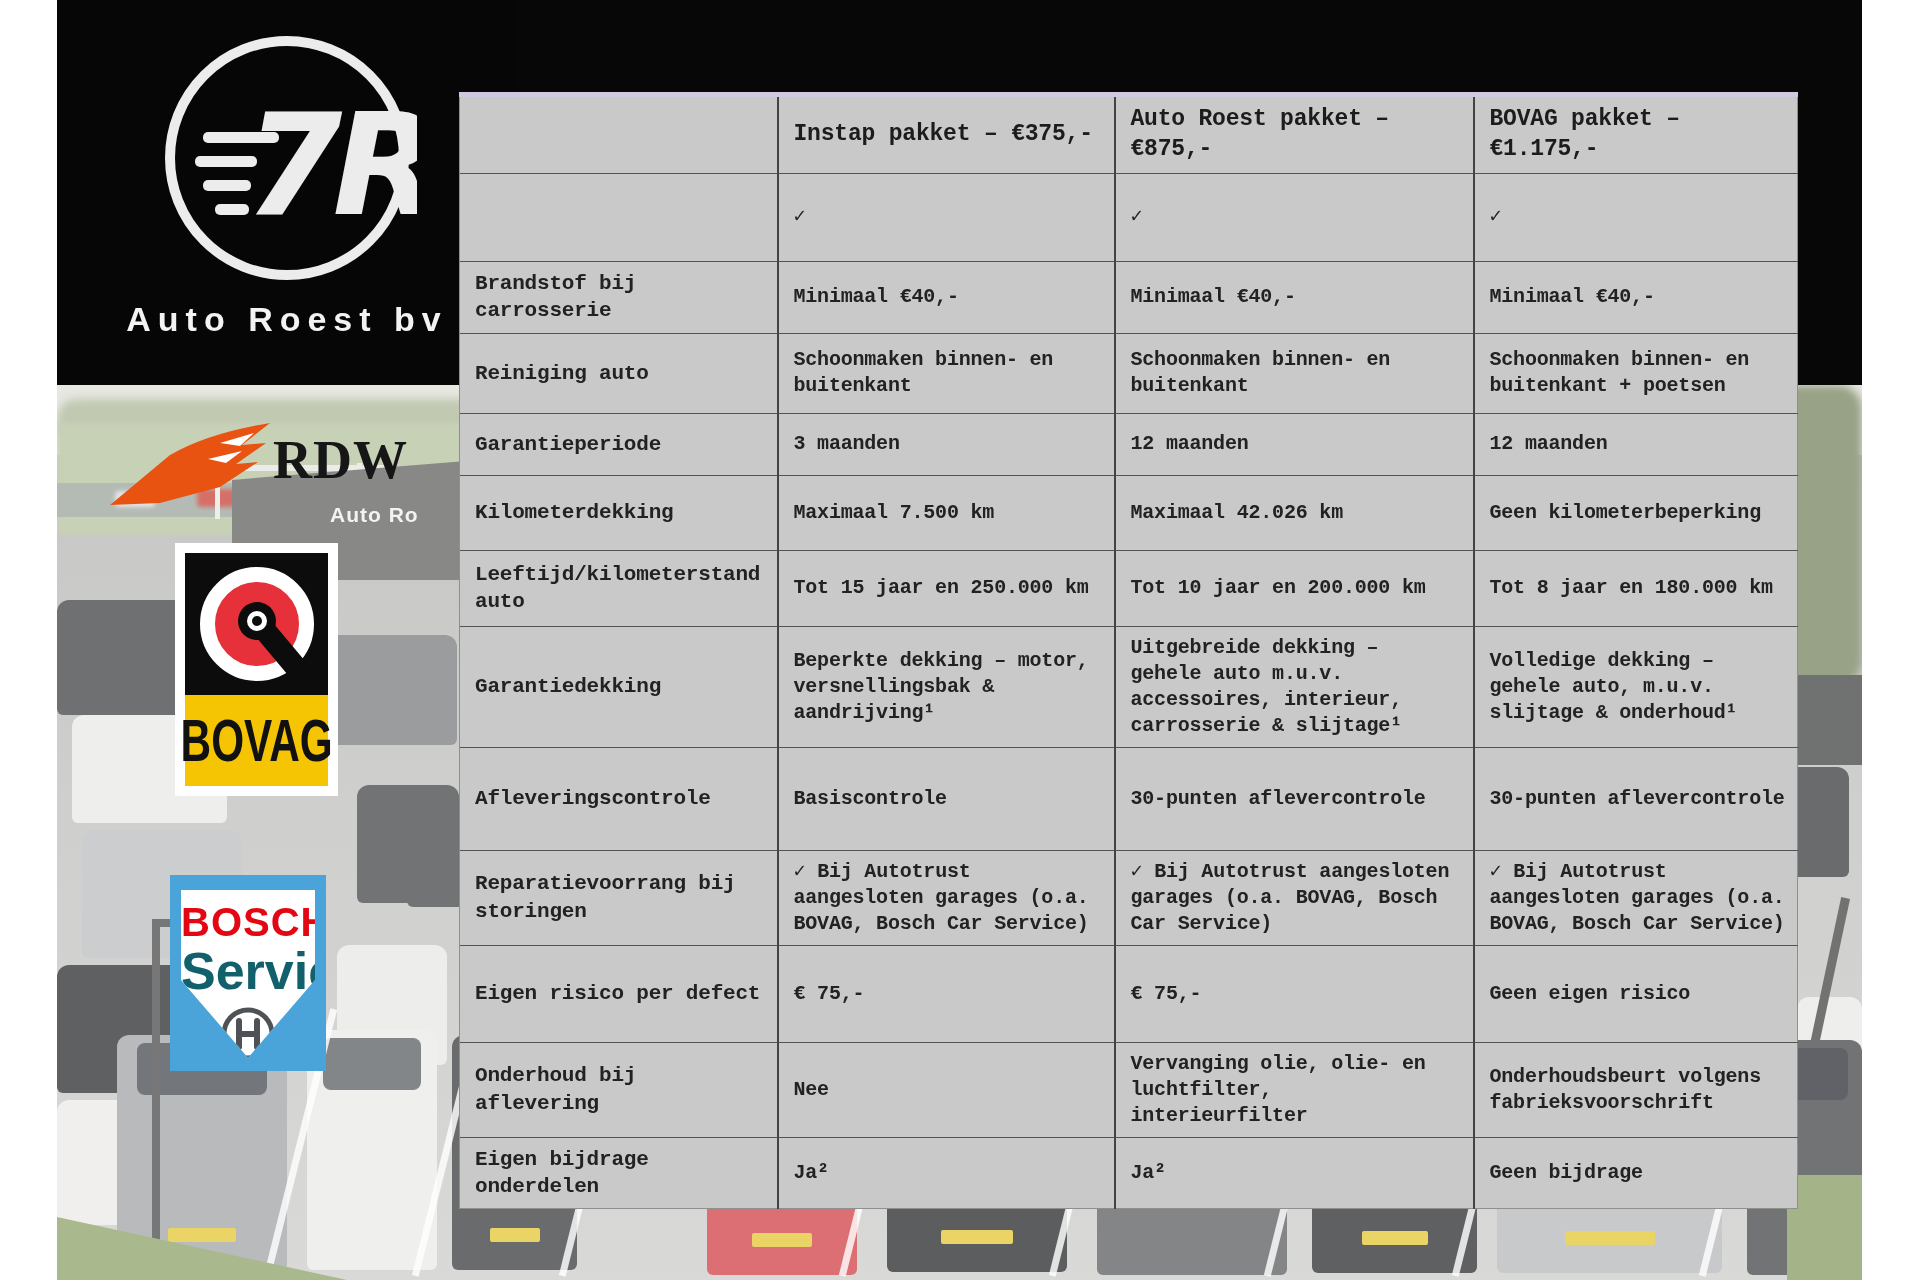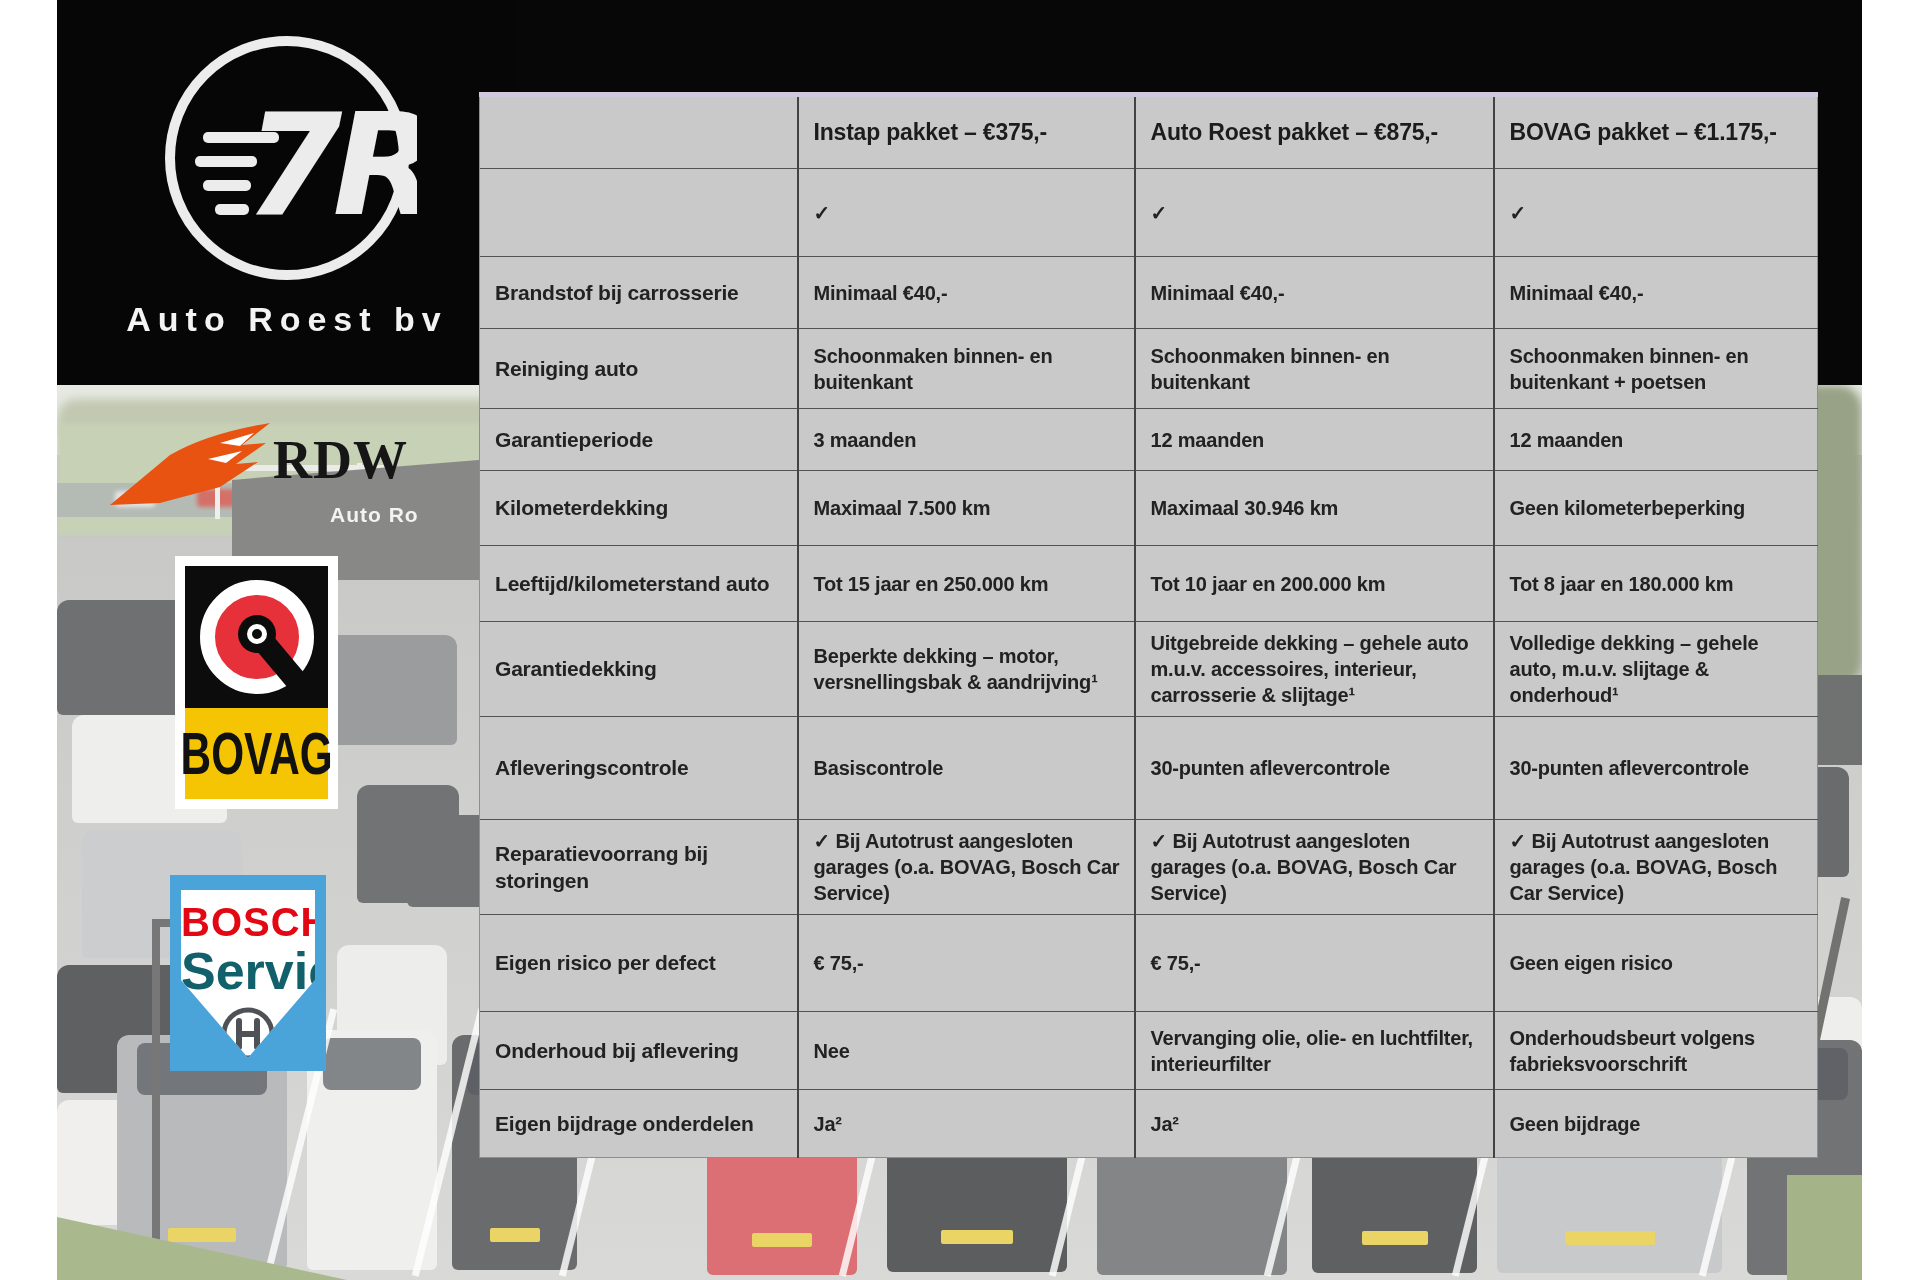--- a/index.html
+++ b/index.html
@@ -23,42 +23,42 @@
   
   .ar-logo{position:absolute;left:57px;top:0;width:460px;height:385px;background:#060606;}
   .ar-circle{position:absolute;left:50%;top:28px;transform:translateX(-50%);}
   .ar-name{position:absolute;left:0;right:0;top:300px;text-align:center;color:#f3f3f3;
            font-size:34px;font-weight:700;letter-spacing:7px;}
 
   .rdw{position:absolute;left:108px;top:413px;width:300px;height:100px;}
   .rdw-text{position:absolute;left:165px;top:16px;font-family:"Liberation Serif",serif;
             font-weight:700;font-size:54px;color:#161616;letter-spacing:1px;}
 
-  .bovag{position:absolute;left:175px;top:556px;width:163px;height:253px;background:#ffffff;padding:10px;box-sizing:border-box;}
+  .bovag{position:absolute;left:175px;top:543px;width:163px;height:253px;background:#ffffff;padding:10px;box-sizing:border-box;}
   .bovag-top{position:relative;width:100%;height:142px;background:#0c0c0c;overflow:hidden;}
   .bovag-ring{position:absolute;left:50%;top:50%;width:84px;height:84px;border:15px solid #ffffff;
               border-radius:50%;transform:translate(-50%,-50%);background:#e6303a;}
   .bovag-arm{position:absolute;left:50%;top:48%;width:22px;height:84px;background:#0c0c0c;
              border-radius:11px;transform-origin:top center;transform:translateX(-50%) rotate(-40deg);}
   .bovag-hub{position:absolute;left:50%;top:48%;width:38px;height:38px;background:#0c0c0c;border-radius:50%;
              transform:translate(-50%,-50%);}
   .bovag-hub-ring{position:absolute;left:50%;top:50%;width:10px;height:10px;border:5px solid #ffffff;
                   border-radius:50%;transform:translate(-50%,-50%);}
   .bovag-bottom{width:100%;height:91px;background:var(--bovag-yellow);display:flex;align-items:center;justify-content:center;}
   .bovag-word{font-size:46px;font-weight:700;color:#111;transform:scale(.92,1.28);letter-spacing:0px;}
 
   .bosch{position:absolute;left:170px;top:875px;width:156px;height:196px;background:var(--bosch-blue);}
   .bosch-shield{position:absolute;left:11px;right:11px;top:15px;bottom:8px;background:#ffffff;
                 clip-path:polygon(0 0,100% 0,100% 52%,50% 97%,0 52%);text-align:center;}
   .bosch-word{margin-top:10px;font-size:40px;font-weight:700;color:var(--bosch-red);letter-spacing:1px;}
   .bosch-service{font-size:52px;font-weight:700;color:var(--bosch-teal);margin-top:-4px;}
 
   
-  .pakket-table{position:absolute;left:479px;top:92px;width:1338px;border-collapse:collapse;table-layout:fixed;
-                background:var(--table-gray);border:1px solid #8f8f8f;border-top:5px solid var(--accent);}
+  .pakket-table{position:absolute;left:459px;top:92px;width:1338px;border-collapse:collapse;table-layout:fixed;
+                background:var(--table-gray);border:1px solid #8f8f8f;border-top:5px solid var(--accent);font-family:Liberation Mono, monospace;}
   .pakket-table th,.pakket-table td{border-top:1px solid #535353;border-left:2px solid #434343;
                 vertical-align:middle;text-align:left;padding:8px 12px 8px 15px;color:#222;
                 line-height:1.3;letter-spacing:-.2px;word-wrap:break-word;}
   .pakket-table th:first-child,.pakket-table td:first-child{border-left:1px solid #8f8f8f;}
   .pakket-table th{font-size:23px;font-weight:700;color:#1c1c1c;}
   .pakket-table td{font-size:20px;font-weight:700;}
   .pakket-table td.rowlabel{font-size:21px;}
   thead tr{height:74px;}
   tbody tr:nth-child(1){height:88px;}  tbody tr:nth-child(2){height:72px;}
   tbody tr:nth-child(3){height:80px;padding-left:44px;}  tbody tr:nth-child(4){height:62px;}
@@ -247,21 +247,21 @@
         </tr>
         <tr>
           <td class="rowlabel">Garantieperiode</td>
           <td>3 maanden</td>
           <td>12 maanden</td>
           <td>12 maanden</td>
         </tr>
         <tr>
           <td class="rowlabel">Kilometerdekking</td>
           <td>Maximaal 7.500 km</td>
-          <td>Maximaal 30.946 km</td>
+          <td>Maximaal 42.026 km</td>
           <td>Geen kilometerbeperking</td>
         </tr>
         <tr>
           <td class="rowlabel">Leeftijd/kilometerstand auto</td>
           <td>Tot 15 jaar en 250.000 km</td>
           <td>Tot 10 jaar en 200.000 km</td>
           <td>Tot 8 jaar en 180.000 km</td>
         </tr>
         <tr>
           <td class="rowlabel">Garantiedekking</td>

